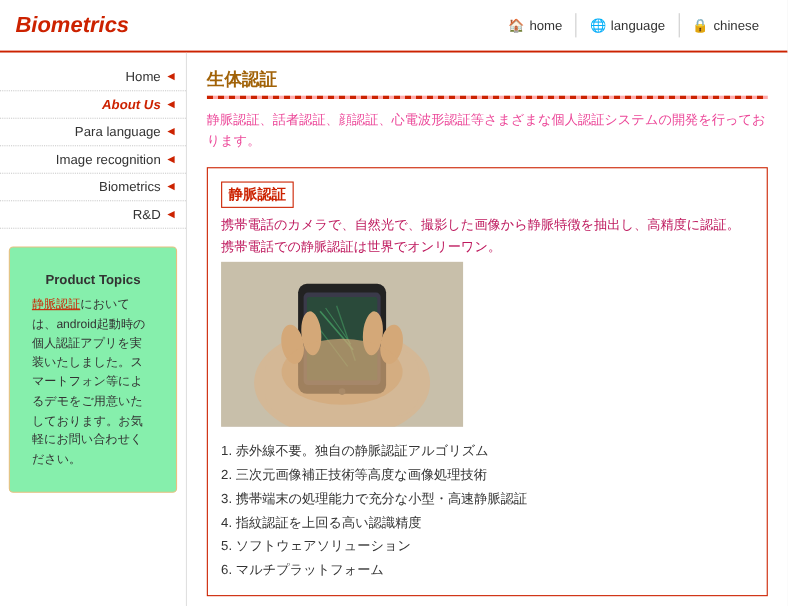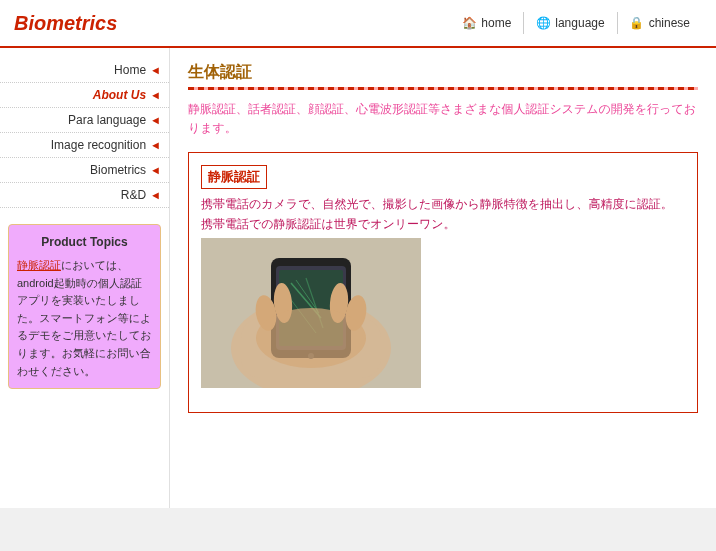--- a/index.html
+++ b/index.html
@@ -83,24 +83,24 @@
     }
     .sidebar-nav li.active a {
       color: #cc2200;
       font-weight: bold;
       font-style: italic;
     }
 
     
     .product-topics {
       margin: 8px 8px;
-      background: #f0abfc;
+      background: #86efac;
       border: 1px solid #e8c080;
       border-radius: 4px;
-      padding: 8px;
+      padding: 20px;
       font-size: 11px;
       line-height: 1.5;
     }
     .product-topics h4 {
       font-size: 12px;
       font-weight: bold;
       color: #333;
       margin-bottom: 6px;
       text-align: center;
     }
@@ -277,16 +277,24 @@
 
           <ellipse cx="65" cy="75" rx="10" ry="18" fill="#d4a878" transform="rotate(-10 65 75)"></ellipse>
           <ellipse cx="82" cy="65" rx="9" ry="20" fill="#d4a878" transform="rotate(-5 82 65)"></ellipse>
           <ellipse cx="138" cy="65" rx="9" ry="20" fill="#d4a878" transform="rotate(5 138 65)"></ellipse>
           <ellipse cx="155" cy="75" rx="10" ry="18" fill="#d4a878" transform="rotate(10 155 75)"></ellipse>
 
           <ellipse cx="110" cy="100" rx="55" ry="30" fill="#d4a878" opacity="0.7"></ellipse>
         </svg>
       </div>
 
+      <ul class="feature-list">
+        <li data-num="1">赤外線不要。独自の静脈認証アルゴリズム</li>
+        <li data-num="2">三次元画像補正技術等高度な画像処理技術</li>
+        <li data-num="3">携帯端末の処理能力で充分な小型・高速静脈認証</li>
+        <li data-num="4">指紋認証を上回る高い認識精度</li>
+        <li data-num="5">ソフトウェアソリューション</li>
+        <li data-num="6">マルチプラットフォーム</li>
+      </ul>
     </div>
   </div>
 
 </div>
 
 </body></html>

